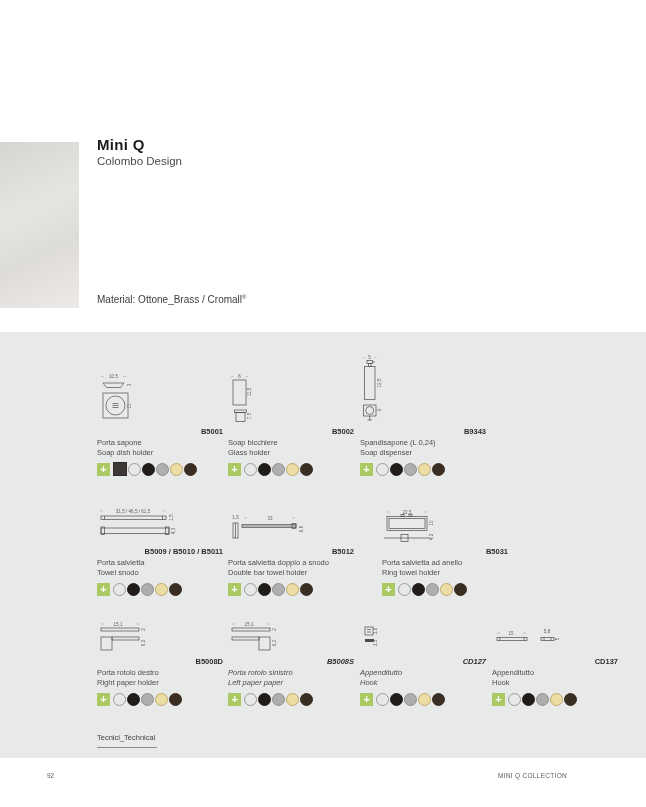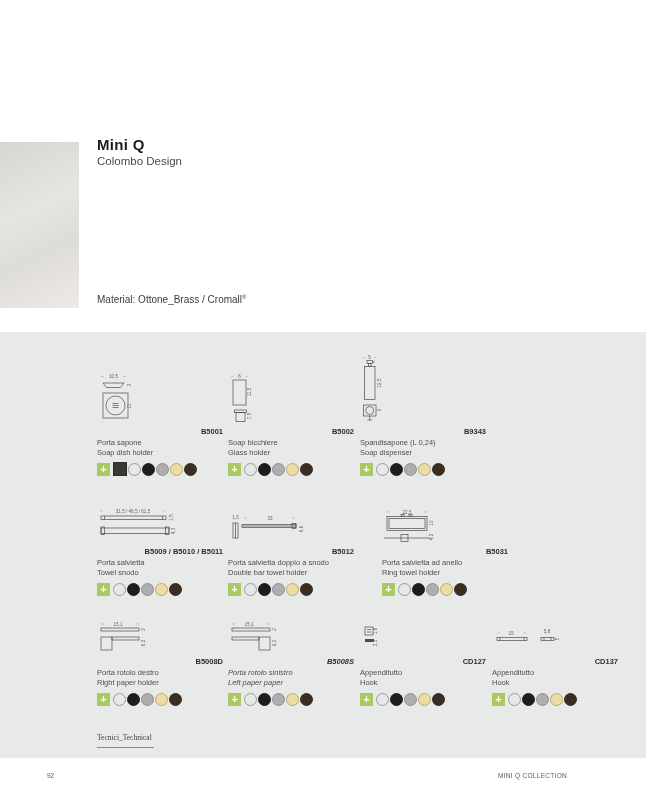--- a/index.html
+++ b/index.html
@@ -20,21 +20,21 @@
   .tk{stroke:#9a9a9a;stroke-width:.5;}
   svg text{font-size:4.6px;fill:#5f5f5f;font-family:"Liberation Sans",sans-serif;}
   .code{font-size:7.5px;font-weight:bold;color:#2d2d2d;margin:3px 0 2px 0;line-height:9px;text-align:right;}
   .pname{font-size:7.5px;color:#4d4d4d;line-height:9.5px;}
   .swatches{display:flex;align-items:center;gap:1px;margin-top:5px;height:14px;}
   .plus{width:13px;height:13px;background:#abc963;color:#ffffff;display:flex;align-items:center;
         justify-content:center;font-size:11px;font-weight:bold;margin-right:2px;line-height:13px;}
   .sq{width:12px;height:12px;}
   .circ{width:11px;height:11px;border-radius:50%;border:1px solid;}
   .tecnici{position:absolute;left:97px;top:733px;font-size:7.5px;color:#3f3f3f;
-           border-bottom:1px solid #8d8d8d;padding:0 2px 5px 0;cursor:pointer;font-family:Liberation Serif, serif;}
+           border-bottom:1px solid #8d8d8d;padding:0 2px 5px 0;cursor:pointer;}
   .footer-left{position:absolute;left:47px;top:772px;font-size:6.5px;color:#5a5a5a;}
   .footer-right{position:absolute;right:79px;top:772px;font-size:6.5px;color:#5a5a5a;letter-spacing:.3px;}
 </style>
 </head>
 <body>
 
 <div class="page">
   <div class="photo"></div>
   <div class="title">Mini Q</div>
   <div class="subtitle">Colombo Design</div>
@@ -252,21 +252,21 @@
         <div class="pname">Left paper paper</div>
         <div class="swatches">
           <div class="plus">+</div>
           <div class="circ" style="background:#e7e8e8;border-color:#9b9b9b"></div>
           <div class="circ" style="background:#201c19;border-color:#201c19"></div>
           <div class="circ" style="background:#aeaeae;border-color:#8f8f8f"></div>
           <div class="circ" style="background:#ecdda4;border-color:#bfa96e"></div>
           <div class="circ" style="background:#3a2d22;border-color:#3a2d22"></div>
         </div>
       </div>
-      <div class="cell" style="left: 360px; top: 620px;">
+      <div class="cell" style="left: 360px; top: 620px; font-style: italic;">
         <div class="draw" style="height:34px">
           <svg width="45" height="32" viewBox="0 0 45 32">
     <rect class="ln" x="5" y="5" width="8" height="8"></rect>
     <line class="ln" x1="7" y1="7.5" x2="11" y2="7.5"></line>
             <line class="ln" x1="7" y1="10" x2="11" y2="10"></line>
     <text text-anchor="middle" transform="rotate(-90 17 9)" x="17" y="9">1,6</text>
     <rect class="fl" x="5" y="17" width="9" height="3"></rect>
     <text text-anchor="middle" transform="rotate(-90 17 21)" x="17" y="21">3,3</text>
           </svg>
         </div>

